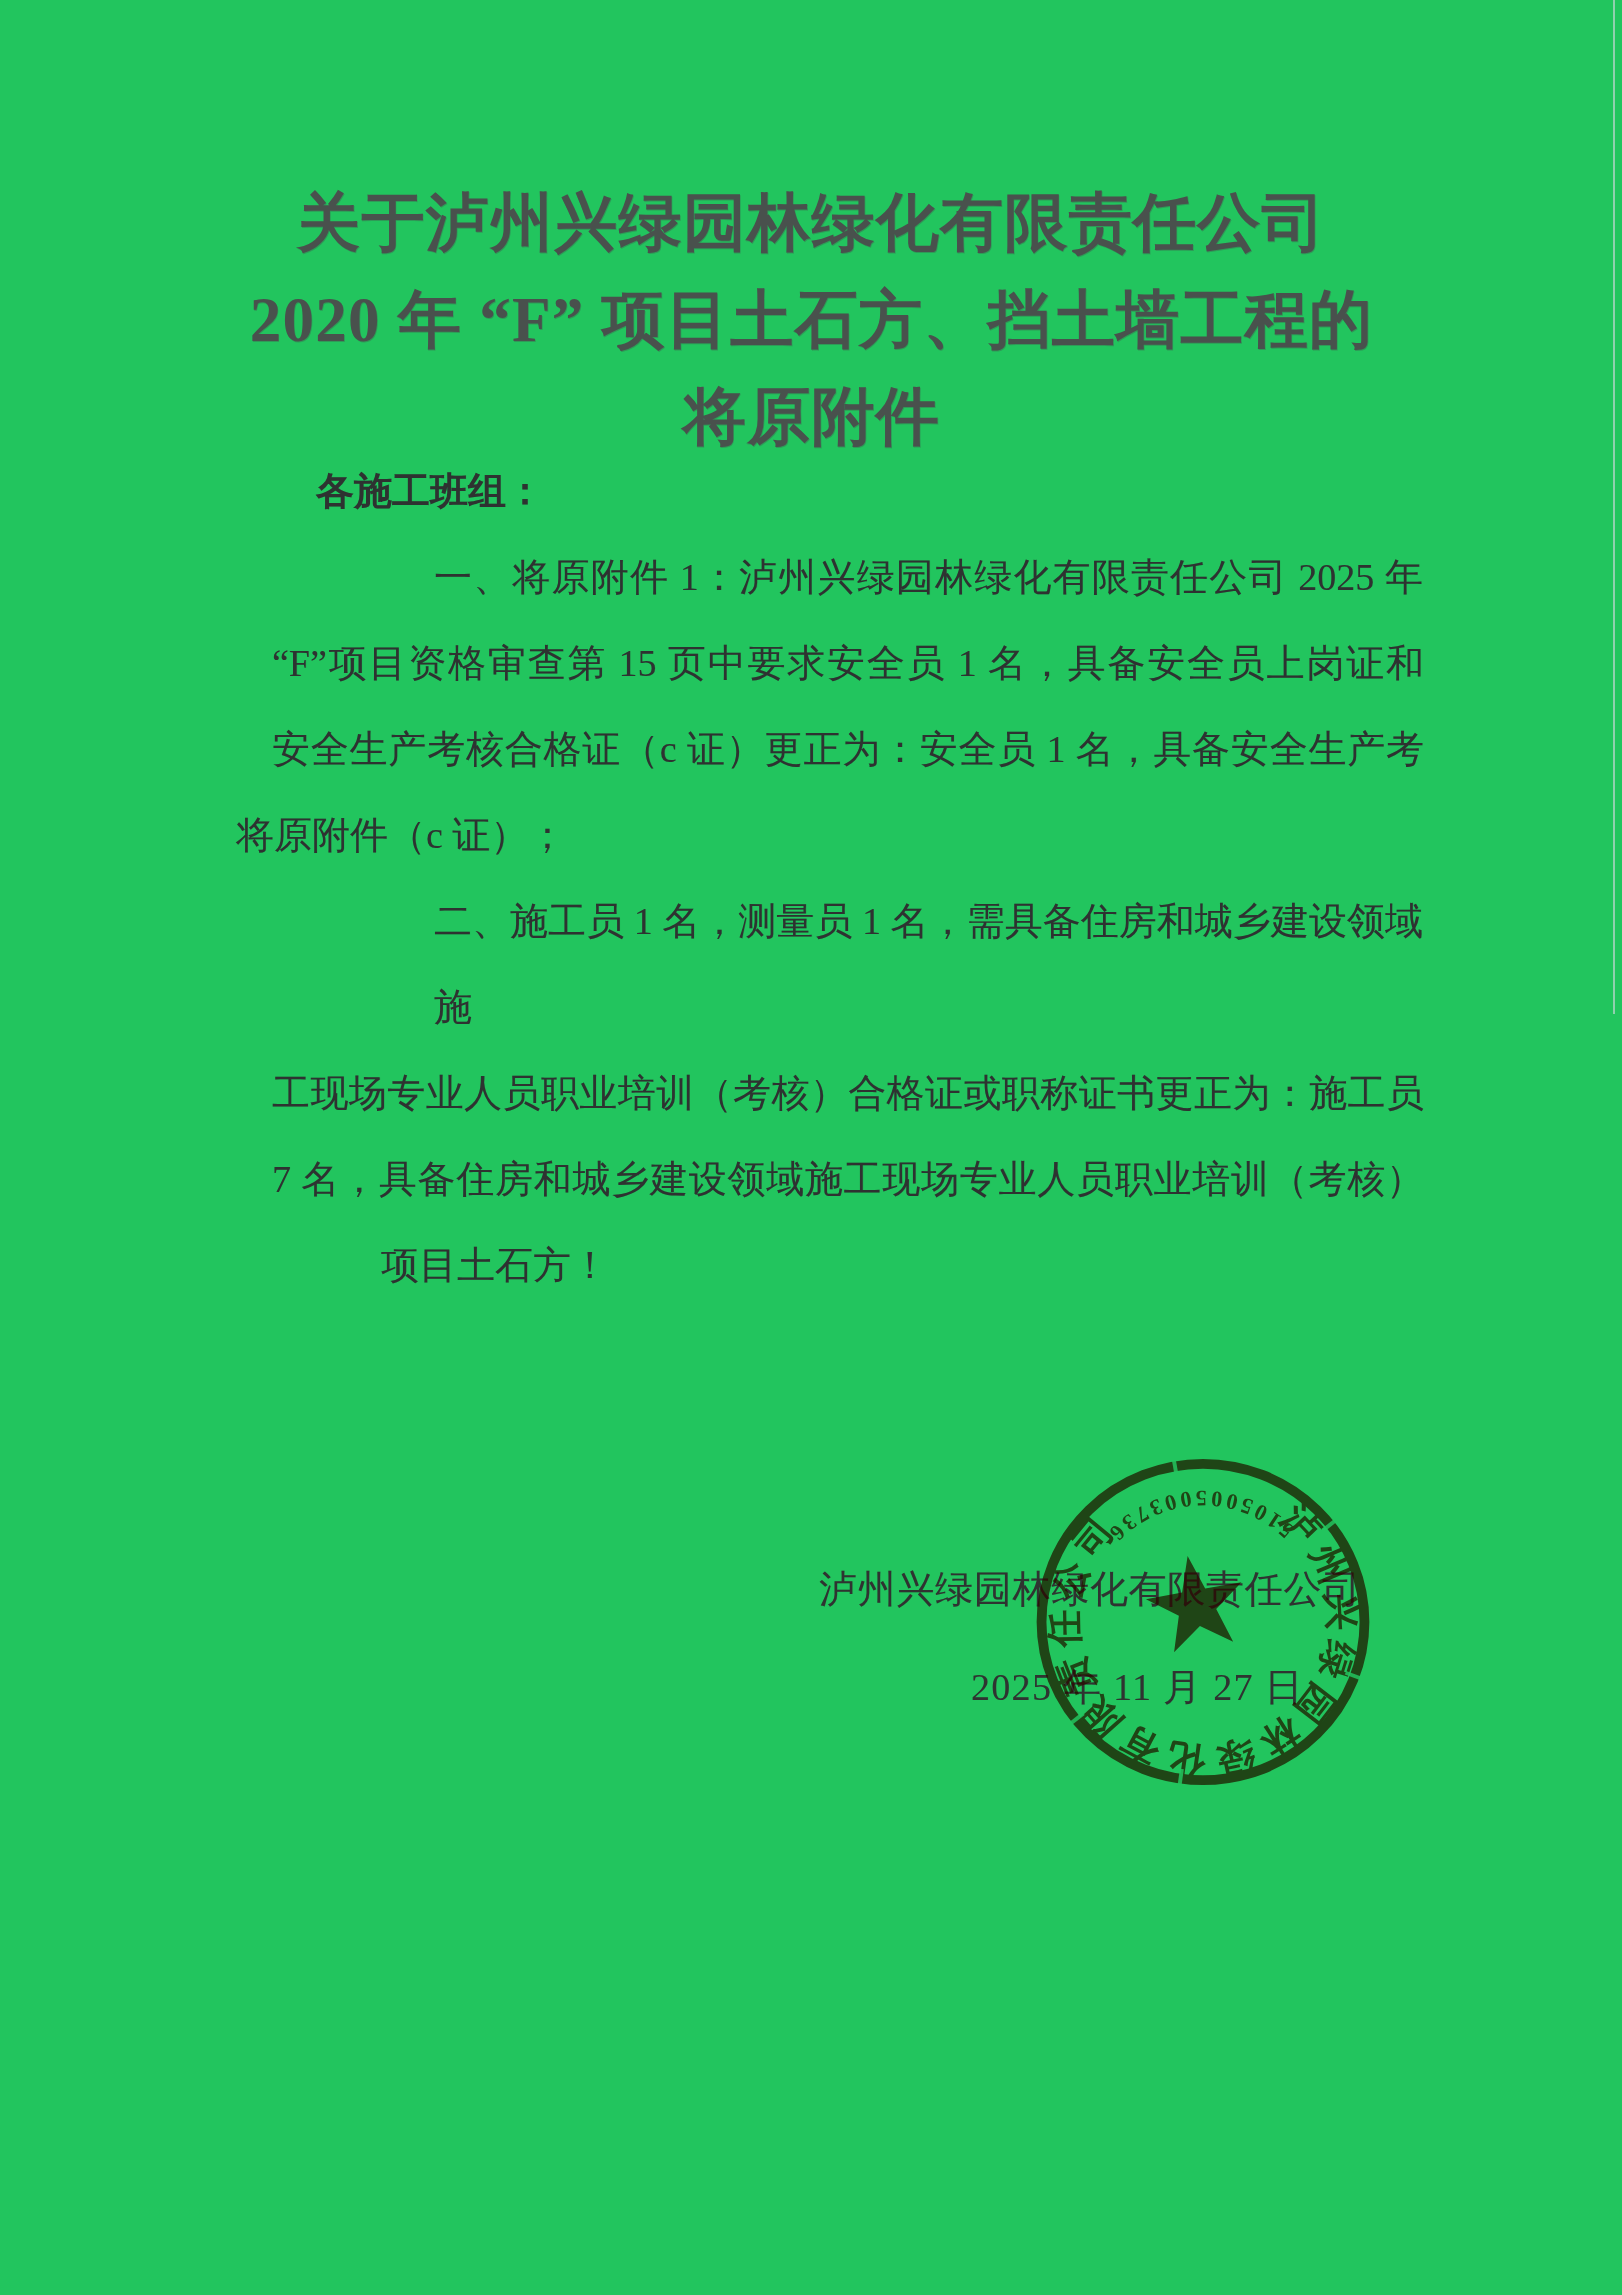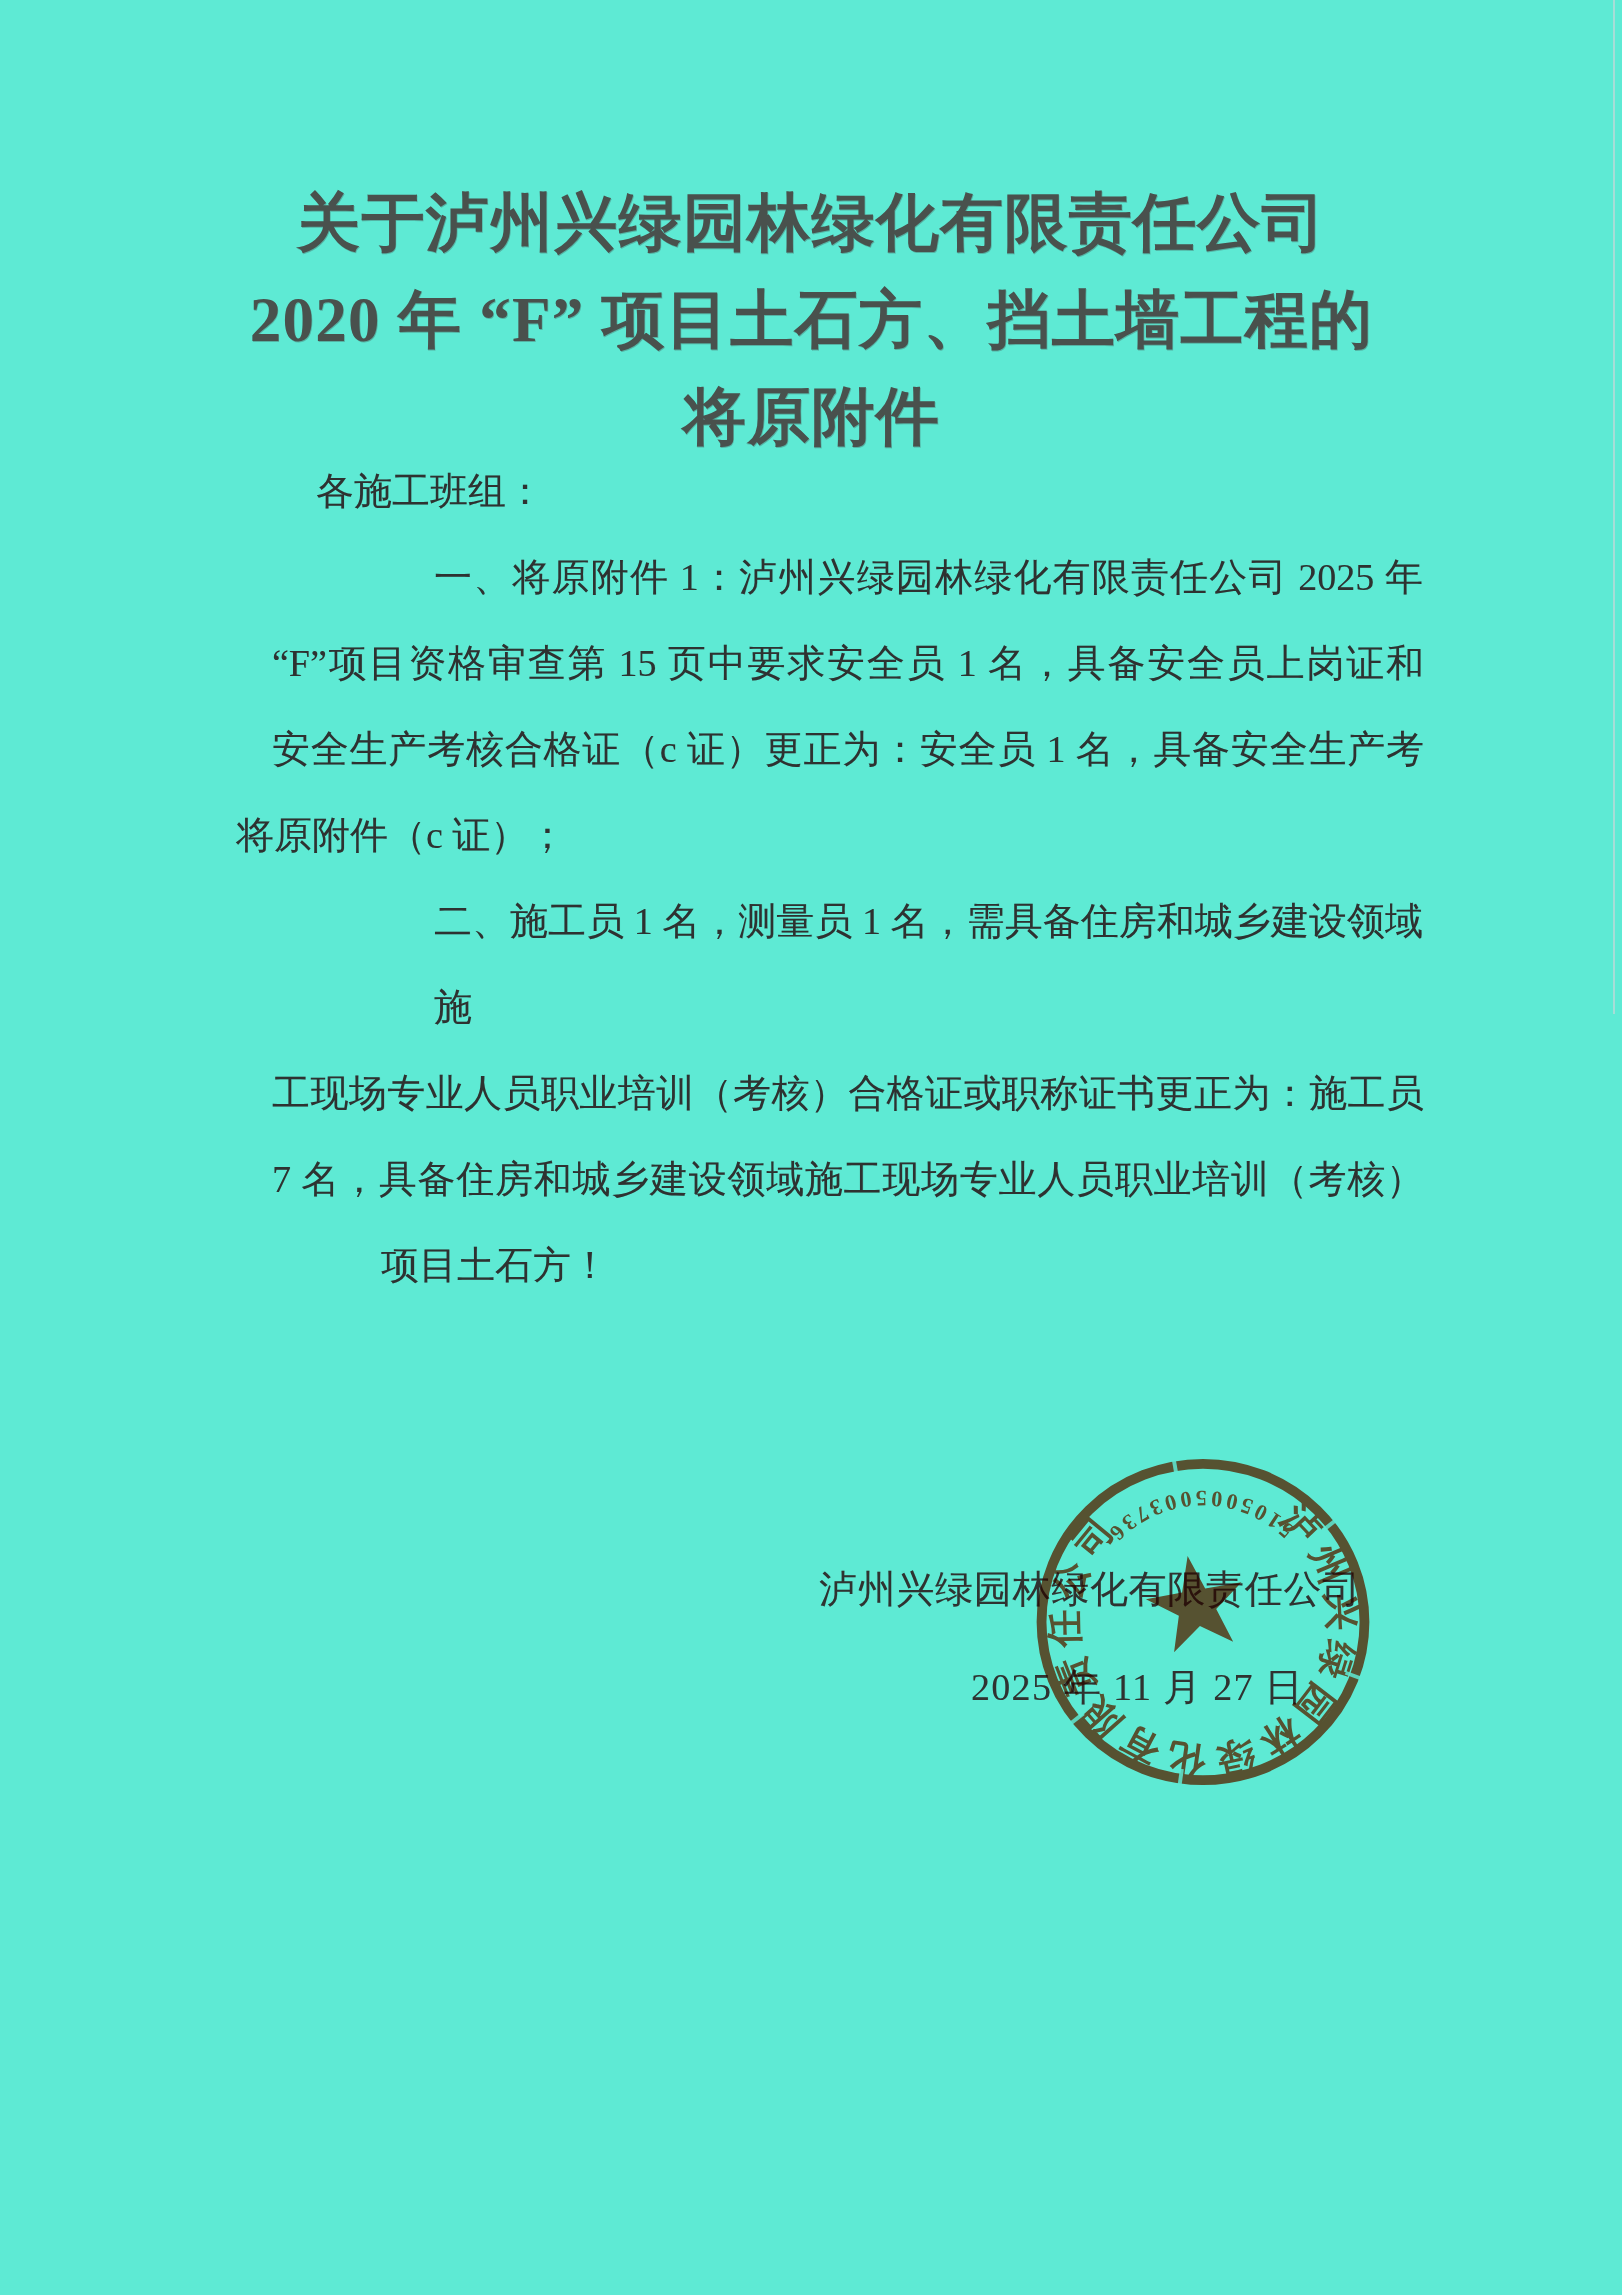--- a/index.html
+++ b/index.html
@@ -4,21 +4,21 @@
 <style>
   html, body {
     margin: 0;
     padding: 0;
     background: #ffffff;
   }
   .page {
     position: relative;
     width: 1623px;
     height: 2295px;
-    background: #5eead4;
+    background: #22c55e;
     overflow: hidden;
     font-family: "Liberation Serif", "DejaVu Serif", serif;
   }
 
   
   .title-block {
     position: absolute;
     top: 175px;
     left: 0;
     width: 1623px;
@@ -35,21 +35,21 @@
   .body-block {
     position: absolute;
     top: 448px;
     left: 236px;
     width: 1152px;
     color: #2e3231;
     font-size: 38px;
     line-height: 86px;
     text-shadow: 0.3px 0.3px 0 rgba(46,50,49,0.25);
   }
-  .body-block .salutation { padding-left: 80px; }
+  .body-block .salutation { padding-left: 80px; font-weight: bold; }
   .body-block .line { width: 100%; }
   .body-block .just {
     text-align: justify;
     text-align-last: justify;
     text-justify: inter-character;
     margin-left: 36px;
   }
   .body-block .indent-just { padding-left: 162px; width: 989px; }
   .body-block .closing { padding-left: 145px; }
 

